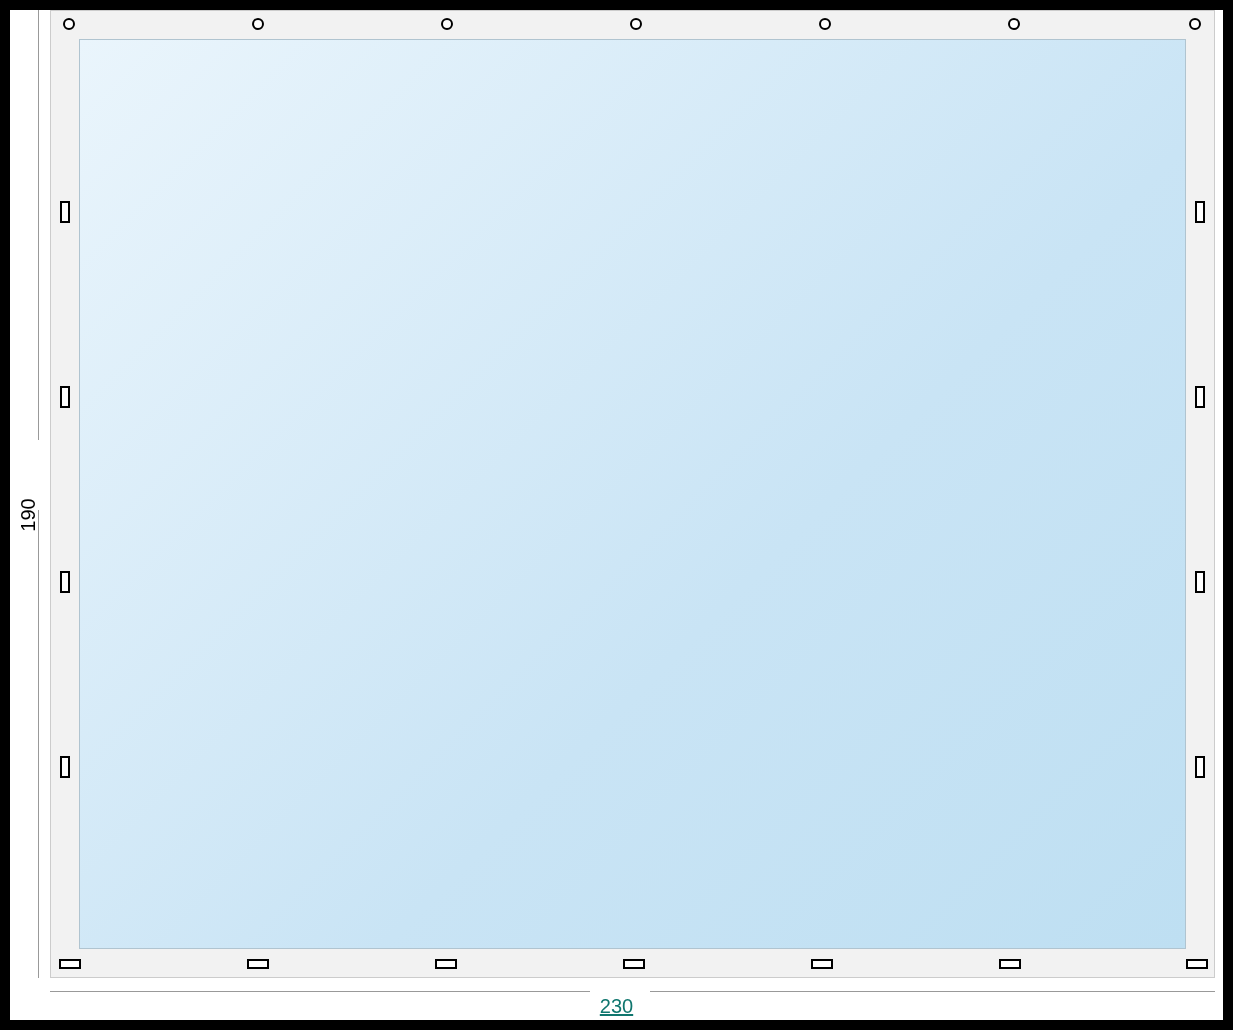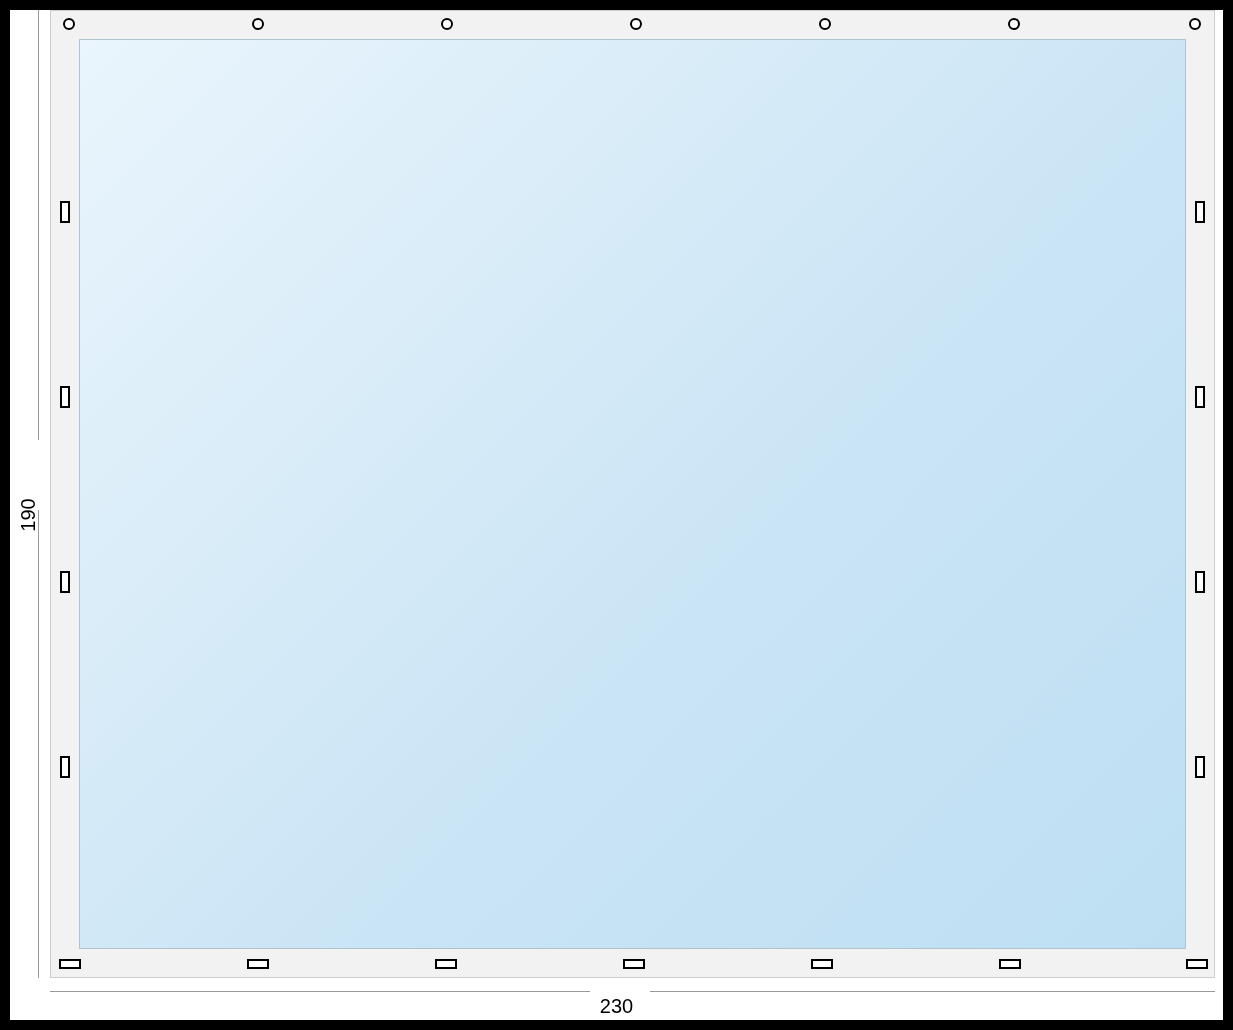--- a/index.html
+++ b/index.html
@@ -26,21 +26,22 @@
       transform-origin: center;
       font-size: 20px;
       color: #000;
     }
     .dim-label-h {
       position: absolute;
       bottom: 2px;
       left: 50%;
       transform: translateX(-50%);
       font-size: 20px;
-      color: #000000;
+      color: #0f766e;
+      text-decoration: underline;
     }
     .dim-line-v {
       position: absolute;
       left: 28px;
       width: 1px;
       background: #999;
     }
     .dim-line-h {
       position: absolute;
       bottom: 28px;

